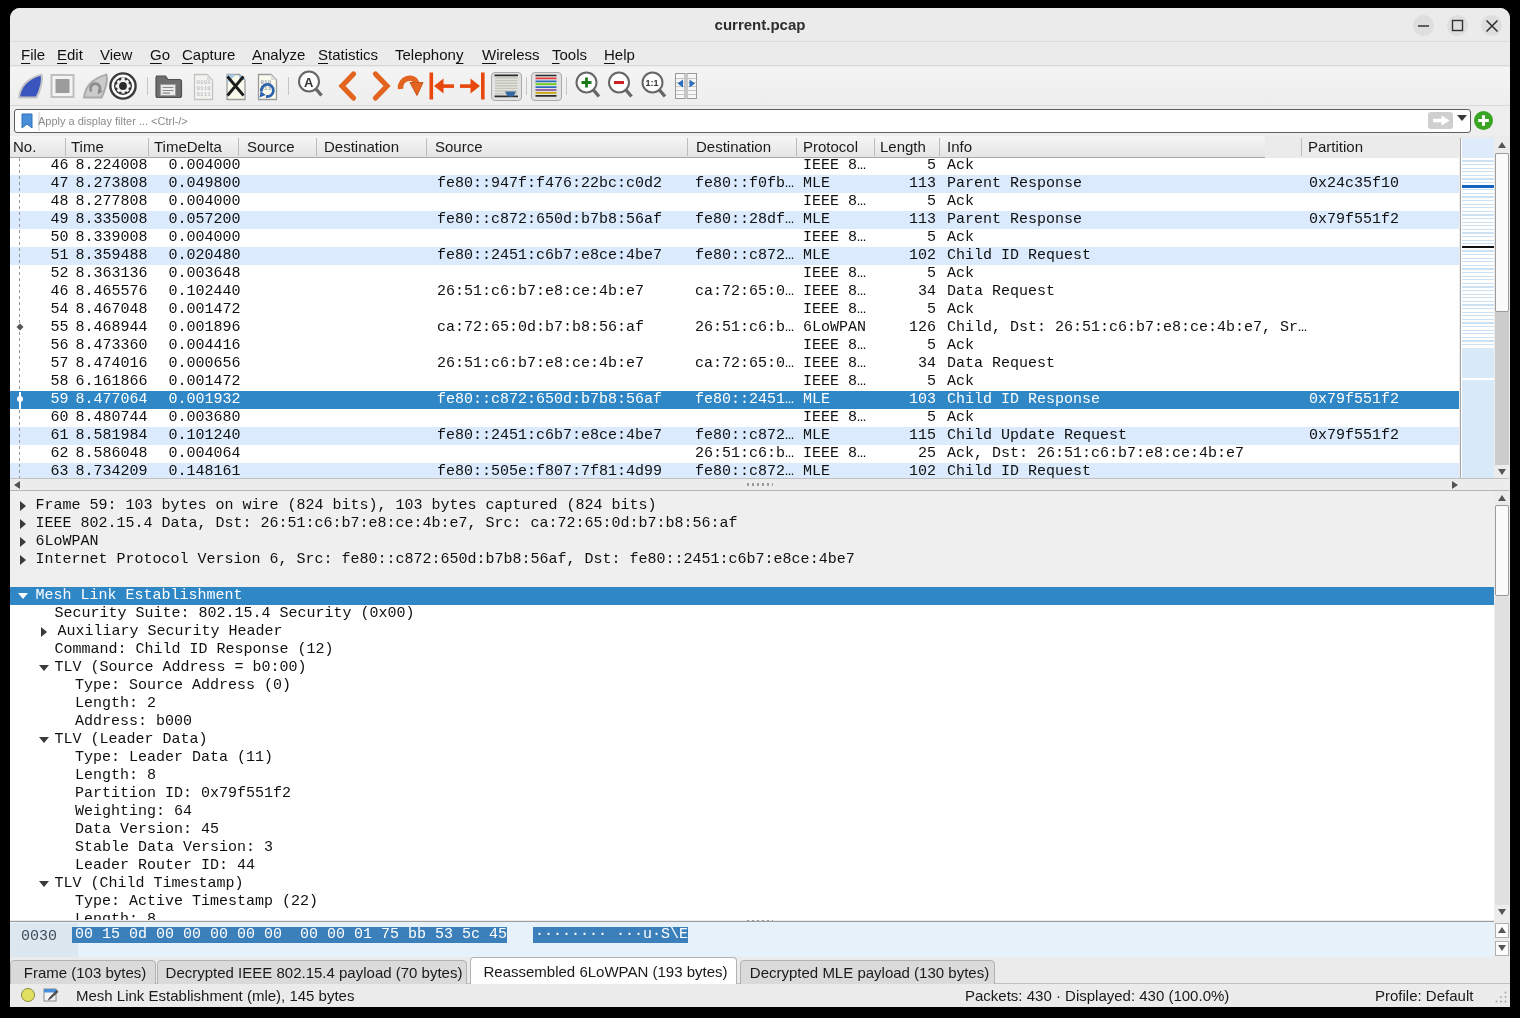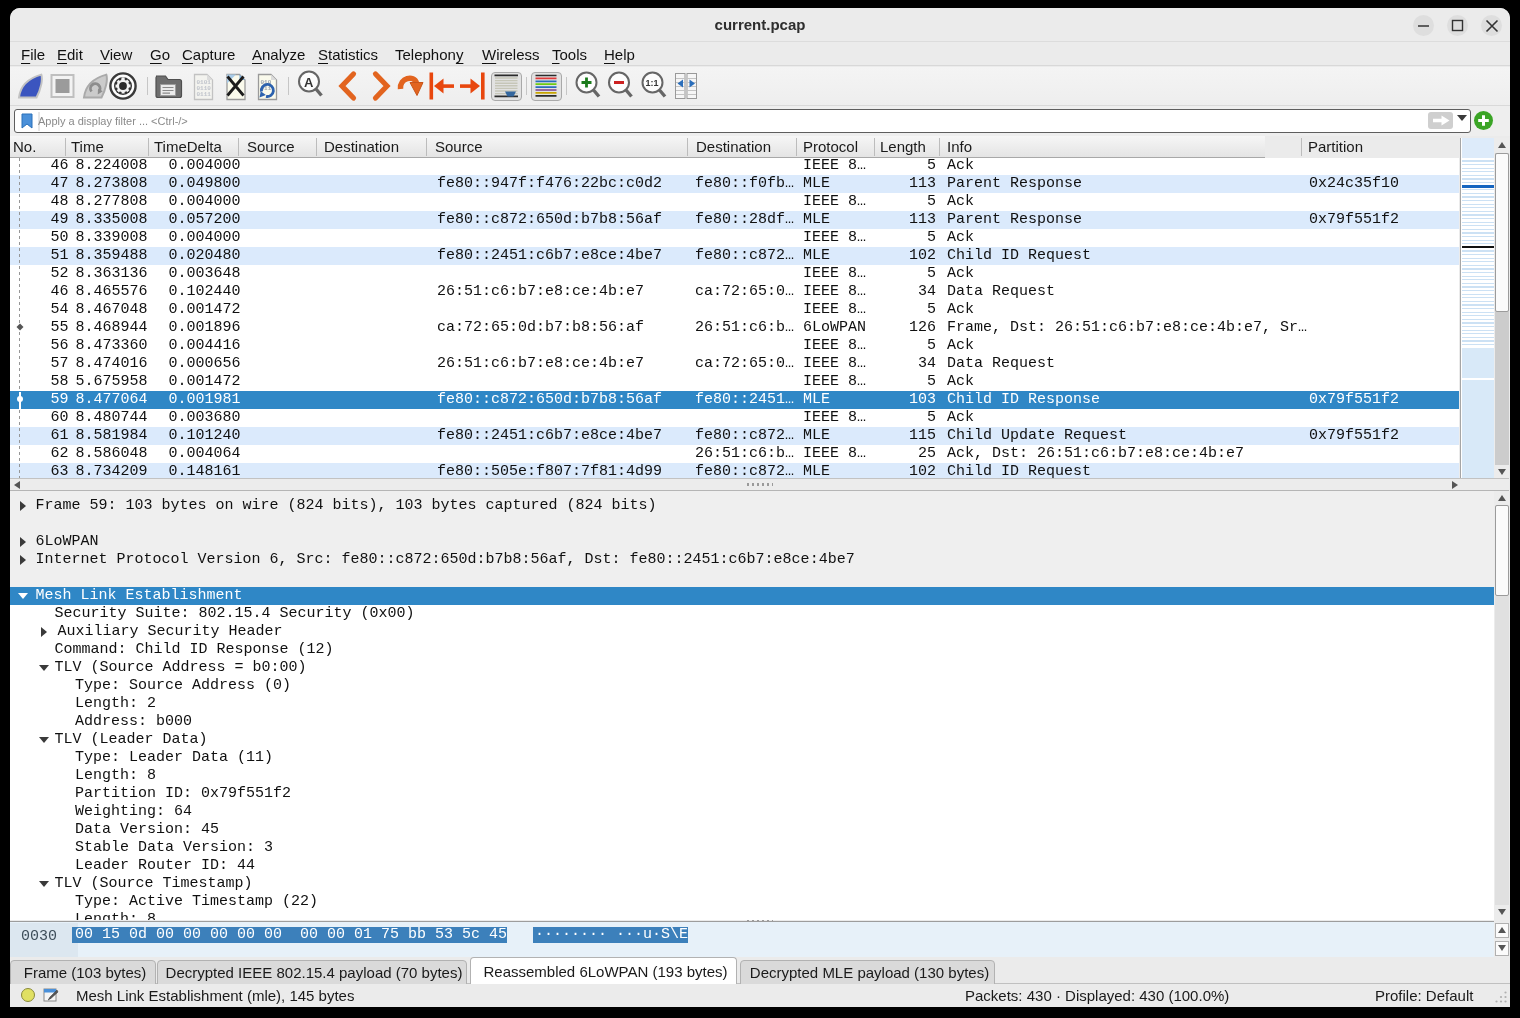--- a/index.html
+++ b/index.html
@@ -258,25 +258,25 @@
 <div id="plist" class="a">
       <div class="row" style="top:-1.5px"><s style="left:40.5px">46</s><s style="left:65.5px">8.224008</s><s style="left:158.6px">0.004000</s><s style="left:793px">IEEE 8…</s><s style="left:917.0px">5</s><s style="left:937px">Ack</s></div>
       <div class="row b" style="top:16.5px"><s style="left:40.5px">47</s><s style="left:65.5px">8.273808</s><s style="left:158.6px">0.049800</s><s style="left:427px">fe80::947f:f476:22bc:c0d2</s><s style="left:685px">fe80::f0fb…</s><s style="left:793px">MLE</s><s style="left:899.0px">113</s><s style="left:937px">Parent Response</s><s style="left:1299px">0x24c35f10</s></div>
       <div class="row" style="top:34.5px"><s style="left:40.5px">48</s><s style="left:65.5px">8.277808</s><s style="left:158.6px">0.004000</s><s style="left:793px">IEEE 8…</s><s style="left:917.0px">5</s><s style="left:937px">Ack</s></div>
       <div class="row b" style="top:52.5px"><s style="left:40.5px">49</s><s style="left:65.5px">8.335008</s><s style="left:158.6px">0.057200</s><s style="left:427px">fe80::c872:650d:b7b8:56af</s><s style="left:685px">fe80::28df…</s><s style="left:793px">MLE</s><s style="left:899.0px">113</s><s style="left:937px">Parent Response</s><s style="left:1299px">0x79f551f2</s></div>
       <div class="row" style="top:70.5px"><s style="left:40.5px">50</s><s style="left:65.5px">8.339008</s><s style="left:158.6px">0.004000</s><s style="left:793px">IEEE 8…</s><s style="left:917.0px">5</s><s style="left:937px">Ack</s></div>
       <div class="row b" style="top:88.5px"><s style="left:40.5px">51</s><s style="left:65.5px">8.359488</s><s style="left:158.6px">0.020480</s><s style="left:427px">fe80::2451:c6b7:e8ce:4be7</s><s style="left:685px">fe80::c872…</s><s style="left:793px">MLE</s><s style="left:899.0px">102</s><s style="left:937px">Child ID Request</s></div>
       <div class="row" style="top:106.5px"><s style="left:40.5px">52</s><s style="left:65.5px">8.363136</s><s style="left:158.6px">0.003648</s><s style="left:793px">IEEE 8…</s><s style="left:917.0px">5</s><s style="left:937px">Ack</s></div>
       <div class="row" style="top:124.5px"><s style="left:40.5px">46</s><s style="left:65.5px">8.465576</s><s style="left:158.6px">0.102440</s><s style="left:427px">26:51:c6:b7:e8:ce:4b:e7</s><s style="left:685px">ca:72:65:0…</s><s style="left:793px">IEEE 8…</s><s style="left:908.0px">34</s><s style="left:937px">Data Request</s></div>
       <div class="row" style="top:142.5px"><s style="left:40.5px">54</s><s style="left:65.5px">8.467048</s><s style="left:158.6px">0.001472</s><s style="left:793px">IEEE 8…</s><s style="left:917.0px">5</s><s style="left:937px">Ack</s></div>
-      <div class="row" style="top:160.5px"><s style="left:40.5px">55</s><s style="left:65.5px">8.468944</s><s style="left:158.6px">0.001896</s><s style="left:427px">ca:72:65:0d:b7:b8:56:af</s><s style="left:685px">26:51:c6:b…</s><s style="left:793px">6LoWPAN</s><s style="left:899.0px">126</s><s style="left:937px">Frame, Dst: 26:51:c6:b7:e8:ce:4b:e7, Sr…</s></div>
+      <div class="row" style="top:160.5px"><s style="left:40.5px">55</s><s style="left:65.5px">8.468944</s><s style="left:158.6px">0.001896</s><s style="left:427px">ca:72:65:0d:b7:b8:56:af</s><s style="left:685px">26:51:c6:b…</s><s style="left:793px">6LoWPAN</s><s style="left:899.0px">126</s><s style="left:937px">Child, Dst: 26:51:c6:b7:e8:ce:4b:e7, Sr…</s></div>
       <div class="row" style="top:178.5px"><s style="left:40.5px">56</s><s style="left:65.5px">8.473360</s><s style="left:158.6px">0.004416</s><s style="left:793px">IEEE 8…</s><s style="left:917.0px">5</s><s style="left:937px">Ack</s></div>
       <div class="row" style="top:196.5px"><s style="left:40.5px">57</s><s style="left:65.5px">8.474016</s><s style="left:158.6px">0.000656</s><s style="left:427px">26:51:c6:b7:e8:ce:4b:e7</s><s style="left:685px">ca:72:65:0…</s><s style="left:793px">IEEE 8…</s><s style="left:908.0px">34</s><s style="left:937px">Data Request</s></div>
-      <div class="row" style="top:214.5px"><s style="left:40.5px">58</s><s style="left:65.5px">5.675958</s><s style="left:158.6px">0.001472</s><s style="left:793px">IEEE 8…</s><s style="left:917.0px">5</s><s style="left:937px">Ack</s></div>
-      <div class="row sel" style="top:232.5px"><s style="left:40.5px">59</s><s style="left:65.5px">8.477064</s><s style="left:158.6px">0.001981</s><s style="left:427px">fe80::c872:650d:b7b8:56af</s><s style="left:685px">fe80::2451…</s><s style="left:793px">MLE</s><s style="left:899.0px">103</s><s style="left:937px">Child ID Response</s><s style="left:1299px">0x79f551f2</s></div>
+      <div class="row" style="top:214.5px"><s style="left:40.5px">58</s><s style="left:65.5px">6.161866</s><s style="left:158.6px">0.001472</s><s style="left:793px">IEEE 8…</s><s style="left:917.0px">5</s><s style="left:937px">Ack</s></div>
+      <div class="row sel" style="top:232.5px"><s style="left:40.5px">59</s><s style="left:65.5px">8.477064</s><s style="left:158.6px">0.001932</s><s style="left:427px">fe80::c872:650d:b7b8:56af</s><s style="left:685px">fe80::2451…</s><s style="left:793px">MLE</s><s style="left:899.0px">103</s><s style="left:937px">Child ID Response</s><s style="left:1299px">0x79f551f2</s></div>
       <div class="row" style="top:250.5px"><s style="left:40.5px">60</s><s style="left:65.5px">8.480744</s><s style="left:158.6px">0.003680</s><s style="left:793px">IEEE 8…</s><s style="left:917.0px">5</s><s style="left:937px">Ack</s></div>
       <div class="row b" style="top:268.5px"><s style="left:40.5px">61</s><s style="left:65.5px">8.581984</s><s style="left:158.6px">0.101240</s><s style="left:427px">fe80::2451:c6b7:e8ce:4be7</s><s style="left:685px">fe80::c872…</s><s style="left:793px">MLE</s><s style="left:899.0px">115</s><s style="left:937px">Child Update Request</s><s style="left:1299px">0x79f551f2</s></div>
       <div class="row" style="top:286.5px"><s style="left:40.5px">62</s><s style="left:65.5px">8.586048</s><s style="left:158.6px">0.004064</s><s style="left:685px">26:51:c6:b…</s><s style="left:793px">IEEE 8…</s><s style="left:908.0px">25</s><s style="left:937px">Ack, Dst: 26:51:c6:b7:e8:ce:4b:e7</s></div>
       <div class="row b" style="top:304.5px"><s style="left:40.5px">63</s><s style="left:65.5px">8.734209</s><s style="left:158.6px">0.148161</s><s style="left:427px">fe80::505e:f807:7f81:4d99</s><s style="left:685px">fe80::c872…</s><s style="left:793px">MLE</s><s style="left:899.0px">102</s><s style="left:937px">Child ID Request</s></div>
       <div style="position:absolute;left:9px;top:0;width:1px;height:320px;background:repeating-linear-gradient(#969696 0 3px,transparent 3px 6px)"></div>
       <svg style="position:absolute;left:4px;top:163px" width="12" height="12">
         <path d="M6,2.5 L9.5,6 L6,9.5 L2.5,6 z" fill="#555"></path>
       </svg>
       <div style="position:absolute;left:9px;top:234px;width:1.5px;height:18px;background:#fff"></div>
       <svg style="position:absolute;left:4px;top:235px" width="12" height="12">
@@ -301,39 +301,40 @@
 
 <div class="a hs" style="top:470px"></div>
 <div class="arr" style="left:4px;top:473px;border-right:6px solid #555;border-top:4.5px solid transparent;border-bottom:4.5px solid transparent"></div>
 <div class="arr" style="left:1442px;top:473px;border-left:6px solid #555;border-top:4.5px solid transparent;border-bottom:4.5px solid transparent"></div>
 <div class="a" style="left:737px;top:475px;width:26px;height:3px;background:repeating-linear-gradient(90deg,#9a9a9a 0 2px,transparent 2px 5px)"></div>
 <div class="a" style="left:737px;top:911.5px;width:26px;height:3px;background:repeating-linear-gradient(90deg,#9a9a9a 0 2px,transparent 2px 5px)"></div>
 
 <div id="det" class="a">
       <div style="position:absolute;left:0;top:0;width:1484px;height:95.5px;background:#efefef"></div>
       <div class="drow g" style="top:5.5px"><span class="tri" style="left:10px;top:4px;border-left:6px solid #3a3a3a;border-right:none"></span><span style="position:absolute;left:25.5px">Frame 59: 103 bytes on wire (824 bits), 103 bytes captured (824 bits)</span></div>
+      <div class="drow g" style="top:23.5px"><span class="tri" style="left:10px;top:4px;border-left:6px solid #3a3a3a;border-right:none"></span><span style="position:absolute;left:25.5px">IEEE 802.15.4 Data, Dst: 26:51:c6:b7:e8:ce:4b:e7, Src: ca:72:65:0d:b7:b8:56:af</span></div>
       <div class="drow g" style="top:41.5px"><span class="tri" style="left:10px;top:4px;border-left:6px solid #3a3a3a;border-right:none"></span><span style="position:absolute;left:25.5px">6LoWPAN</span></div>
       <div class="drow g" style="top:59.5px"><span class="tri" style="left:10px;top:4px;border-left:6px solid #3a3a3a;border-right:none"></span><span style="position:absolute;left:25.5px">Internet Protocol Version 6, Src: fe80::c872:650d:b7b8:56af, Dst: fe80::2451:c6b7:e8ce:4be7</span></div>
       <div class="drow sel" style="top:95.5px"><span class="tri" style="left:8px;top:6px;border-top:6px solid #fff;border-bottom:none"></span><span style="position:absolute;left:25.5px">Mesh Link Establishment</span></div>
       <div class="drow" style="top:113.5px"><span style="position:absolute;left:44.5px">Security Suite: 802.15.4 Security (0x00)</span></div>
       <div class="drow" style="top:131.5px"><span class="tri" style="left:30.5px;top:4px;border-left:6px solid #3a3a3a;border-right:none"></span><span style="position:absolute;left:47.5px">Auxiliary Security Header</span></div>
       <div class="drow" style="top:149.5px"><span style="position:absolute;left:44.5px">Command: Child ID Response (12)</span></div>
       <div class="drow" style="top:167.5px"><span class="tri" style="left:28.5px;top:6px;border-top:6px solid #3a3a3a;border-bottom:none"></span><span style="position:absolute;left:44.5px">TLV (Source Address = b0:00)</span></div>
       <div class="drow" style="top:185.5px"><span style="position:absolute;left:65px">Type: Source Address (0)</span></div>
       <div class="drow" style="top:203.5px"><span style="position:absolute;left:65px">Length: 2</span></div>
       <div class="drow" style="top:221.5px"><span style="position:absolute;left:65px">Address: b000</span></div>
       <div class="drow" style="top:239.5px"><span class="tri" style="left:28.5px;top:6px;border-top:6px solid #3a3a3a;border-bottom:none"></span><span style="position:absolute;left:44.5px">TLV (Leader Data)</span></div>
       <div class="drow" style="top:257.5px"><span style="position:absolute;left:65px">Type: Leader Data (11)</span></div>
       <div class="drow" style="top:275.5px"><span style="position:absolute;left:65px">Length: 8</span></div>
       <div class="drow" style="top:293.5px"><span style="position:absolute;left:65px">Partition ID: 0x79f551f2</span></div>
       <div class="drow" style="top:311.5px"><span style="position:absolute;left:65px">Weighting: 64</span></div>
       <div class="drow" style="top:329.5px"><span style="position:absolute;left:65px">Data Version: 45</span></div>
       <div class="drow" style="top:347.5px"><span style="position:absolute;left:65px">Stable Data Version: 3</span></div>
       <div class="drow" style="top:365.5px"><span style="position:absolute;left:65px">Leader Router ID: 44</span></div>
-      <div class="drow" style="top:383.5px"><span class="tri" style="left:28.5px;top:6px;border-top:6px solid #3a3a3a;border-bottom:none"></span><span style="position:absolute;left:44.5px">TLV (Source Timestamp)</span></div>
+      <div class="drow" style="top:383.5px"><span class="tri" style="left:28.5px;top:6px;border-top:6px solid #3a3a3a;border-bottom:none"></span><span style="position:absolute;left:44.5px">TLV (Child Timestamp)</span></div>
       <div class="drow" style="top:401.5px"><span style="position:absolute;left:65px">Type: Active Timestamp (22)</span></div>
       <div class="drow" style="top:419.5px"><span style="position:absolute;left:65px">Length: 8</span></div>
     </div>
 
 <div class="a sb" style="left:1484px;top:483px;width:15px;height:429px"></div>
 <div class="a sbt" style="left:1485px;top:497px;width:14px;height:400px;background:#e0e0e0"></div>
 <div class="a sbh" style="left:1485px;top:497px;width:14px;height:91px"></div>
 <div class="arr" style="left:1488px;top:487px;border-bottom:6px solid #555;border-left:4.5px solid transparent;border-right:4.5px solid transparent"></div>
 <div class="arr" style="left:1488px;top:901px;border-top:6px solid #555;border-left:4.5px solid transparent;border-right:4.5px solid transparent"></div>
 

